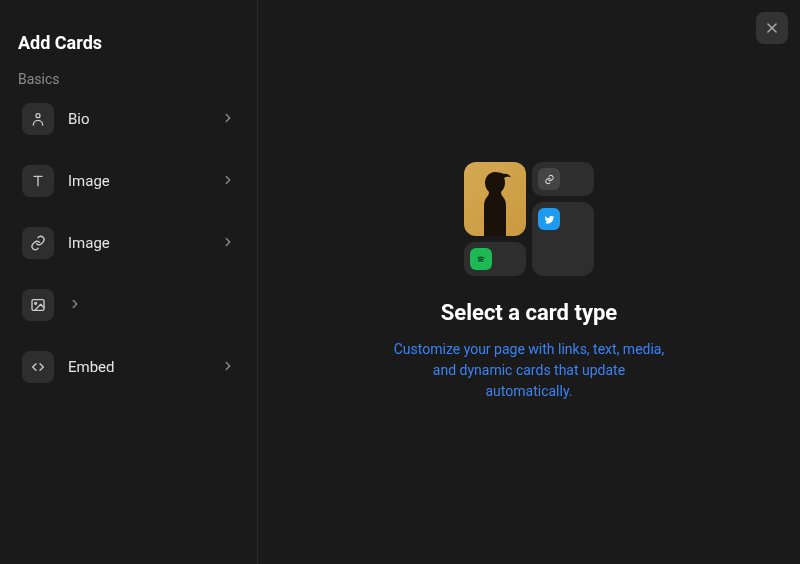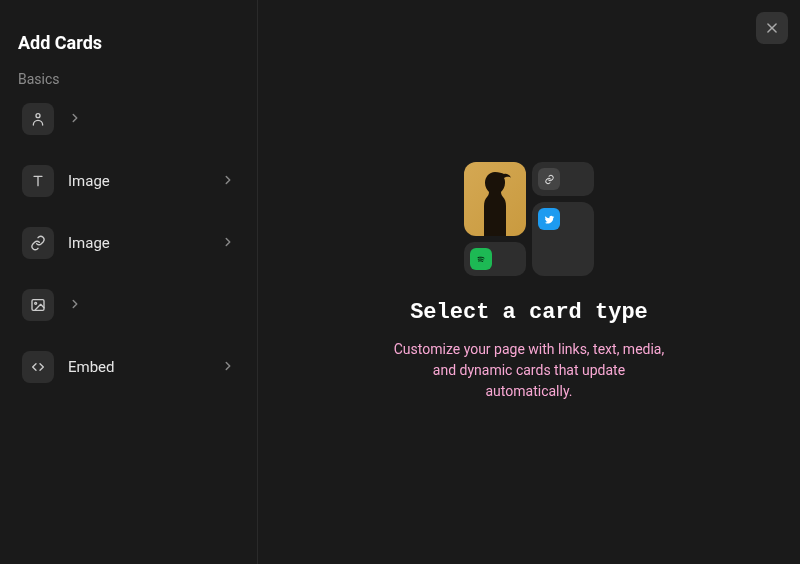--- a/index.html
+++ b/index.html
@@ -126,44 +126,44 @@
     .badge-gray { background: #454545; }
     .badge-gray svg { width: 11px; height: 11px; }
     .badge-blue { background: #1d9bf0; }
     .badge-blue svg { width: 11px; height: 11px; fill: #fff; }
     .badge-green { background: #1db954; }
     .badge-green svg { width: 12px; height: 12px; fill: #000; }
     .main-title {
       font-size: 22px;
       font-weight: 700;
       margin-bottom: 14px;
-      font-family: Liberation Mono, monospace;
     }
     .main-desc {
       font-size: 14px;
-      color: #f9a8d4;
+      color: #3b82f6;
       line-height: 1.5;
       text-align: center;
       max-width: 280px;
     }
   </style>
 </head>
 <body>
 
 <aside class="sidebar">
   <h2 class="sidebar-title">Add Cards</h2>
   <div class="sidebar-section-label">Basics</div>
 
   <div class="sidebar-item">
     <span class="icon-box">
       <svg viewBox="0 0 24 24" fill="none" stroke="#ccc" stroke-width="2" stroke-linecap="round" stroke-linejoin="round">
           <circle cx="12" cy="7" r="3"></circle>
           <path d="M5 21c0-4 3-7 7-7s7 3 7 7"></path>
         </svg>
     </span>
+    <span class="label">Bio</span>
     <span class="chevron">
       <svg viewBox="0 0 24 24" fill="none" stroke="#888" stroke-width="2.5" stroke-linecap="round" stroke-linejoin="round">
           <polyline points="9 6 15 12 9 18"></polyline>
         </svg>
     </span>
   </div>
 
   <div class="sidebar-item">
     <span class="icon-box">
       <svg viewBox="0 0 24 24" fill="none" stroke="#ccc" stroke-width="2" stroke-linecap="round" stroke-linejoin="round">

